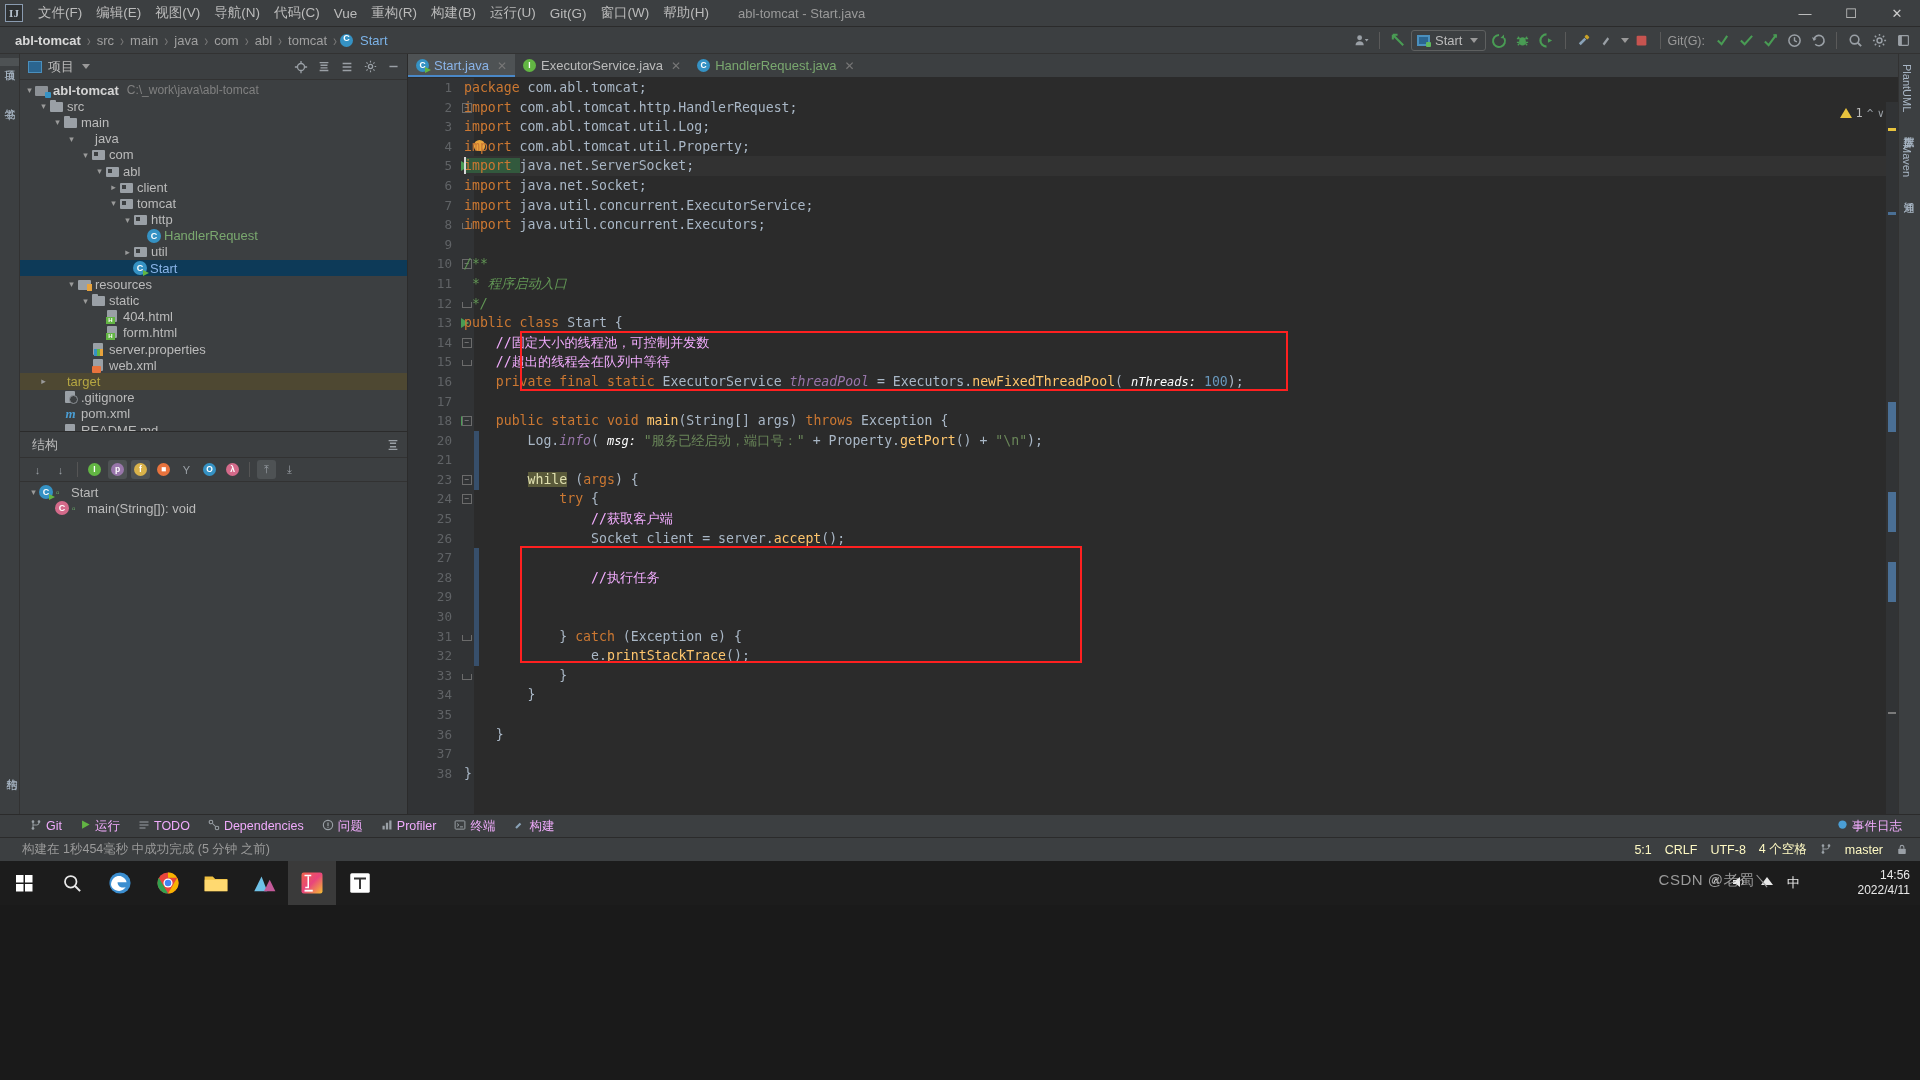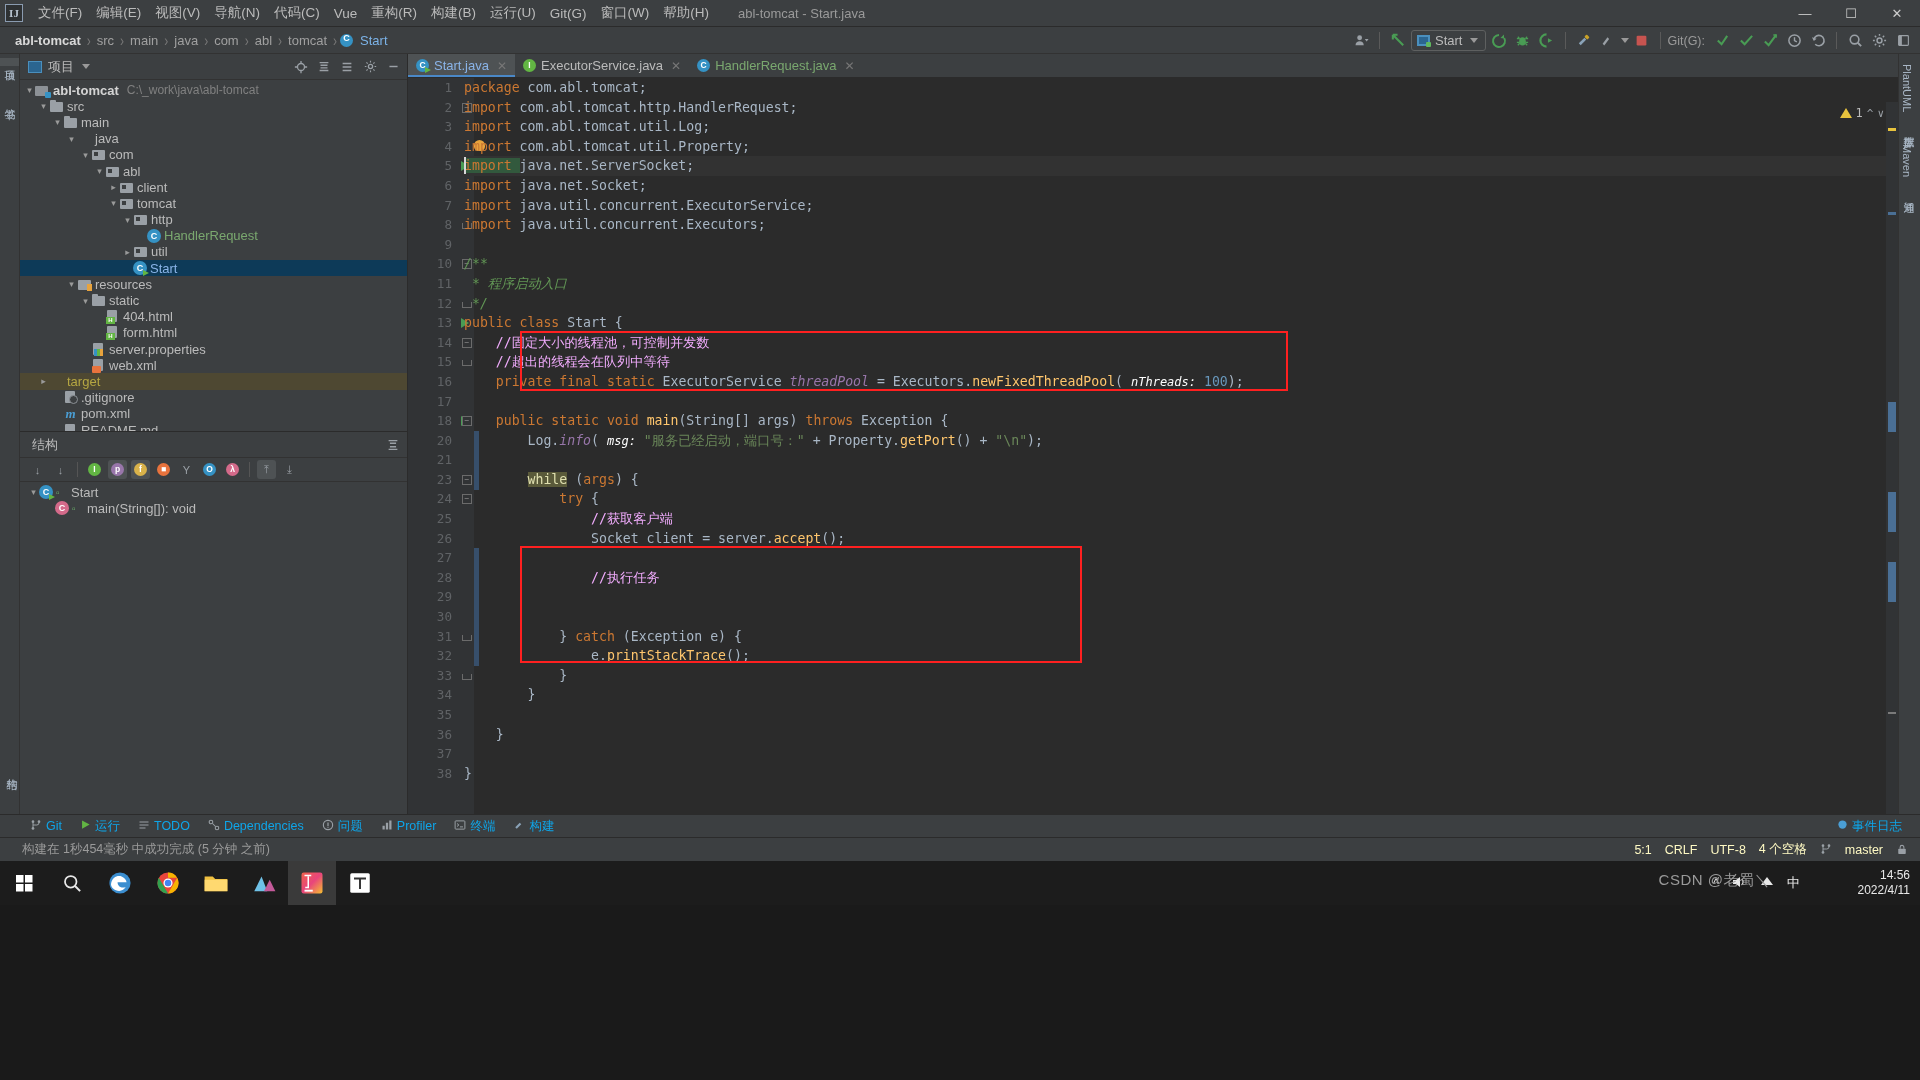--- a/index.html
+++ b/index.html
@@ -386,21 +386,21 @@
     border-right: 6px solid transparent; border-bottom: 10px solid #e8c33d;
   }
 
   
   .bottombar {
     position: absolute; left: 0; top: 814px; width: 1920px; height: 23px;
     background: #3c3f41; border-top: 1px solid #2b2b2b;
     display: flex; align-items: center; gap: 2px; padding-left: 22px;
   }
   .bb-item {
-    display: flex; align-items: center; gap: 4px; color: #0ea5e9;
+    display: flex; align-items: center; gap: 4px; color: #f0abfc;
     font-size: 12.5px; padding: 2px 8px; border-radius: 3px;
   }
   .bb-right { margin-left: auto; display: flex; gap: 6px; padding-right: 10px; }
 
   
   .statusbar {
     position: absolute; left: 0; top: 837px; width: 1920px; height: 24px;
     background: #3c3f41; border-top: 1px solid #2b2b2b;
     display: flex; align-items: center; color: #9a9a9a; font-size: 12.5px;
     padding-left: 22px;

